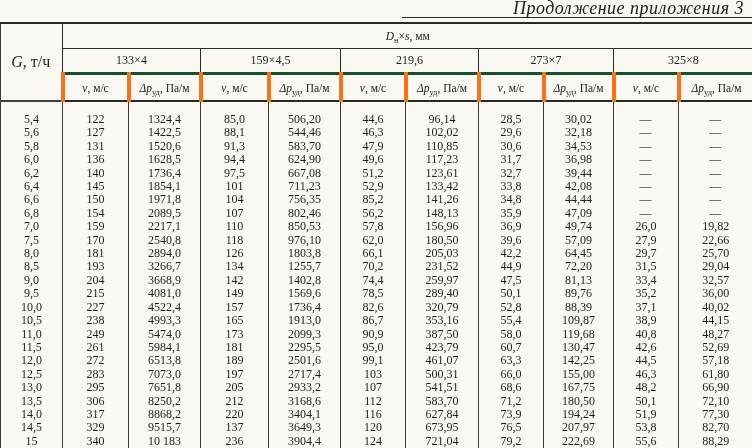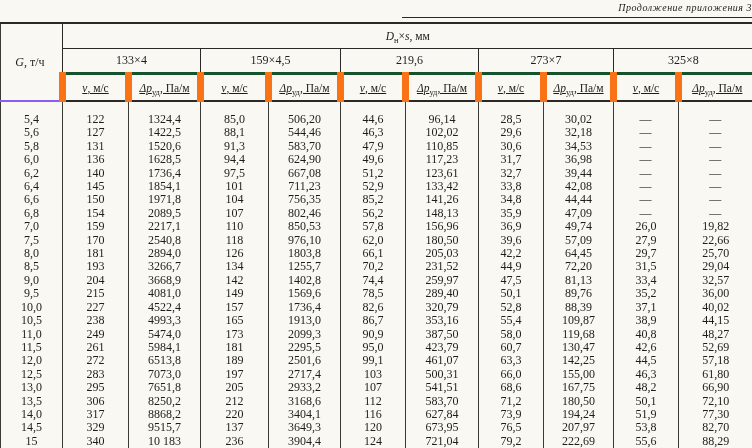--- a/index.html
+++ b/index.html
@@ -13,22 +13,23 @@
     height: 448px;
     background: #f9f8f3;
     overflow: hidden;
     font-family: "Liberation Serif", "DejaVu Serif", serif;
     color: #1e1d1b;
   }
   .title-line {
     height: 17px;
     text-align: right;
     font-style: italic;
-    font-size: 10px;
+    font-size: 18px;
     line-height: 16px;
+    padding-right: 8px;
     letter-spacing: 0.5px;
   }
   .title-rule {
     border-top: 1.5px solid #2a2927;
     margin-left: 402px;
     height: 4px;
   }
   table.data-table {
     border-collapse: collapse;
     table-layout: fixed;
@@ -47,38 +48,37 @@
   th {
     font-weight: normal;
     font-size: 11.5px;
     text-align: center;
     padding: 0;
     vertical-align: middle;
     margin-top: 36px;
   }
   th.g-head {
     border-right: 1px solid #2a2927;
-    border-bottom: 2px solid #8b5cf6;
-    font-size: 12px;
+    border-bottom: 2px solid #404040;
+    font-size: 16px;
   }
   th.span-head {
     height: 24px;
     border-bottom: 1px solid #2a2927;
   }
   th.group-head {
     height: 23px;
     border-left: 1px solid #2a2927;
     border-bottom: 3px solid #14532d;
     font-size: 12px;
   }
   th.sub-head {
     height: 25px;
-    border-left: 7px solid #f97316;
+    border-left: 4px solid #f97316;
     border-bottom: 2px solid #2a2927;
-    text-decoration: underline;
   }
   td {
     font-size: 12px;
     height: 13.4px;
     line-height: 13.4px;
     text-align: center;
     padding: 0;
     white-space: nowrap;
   }
   td + td { border-left: 1px solid #3a3936; }

